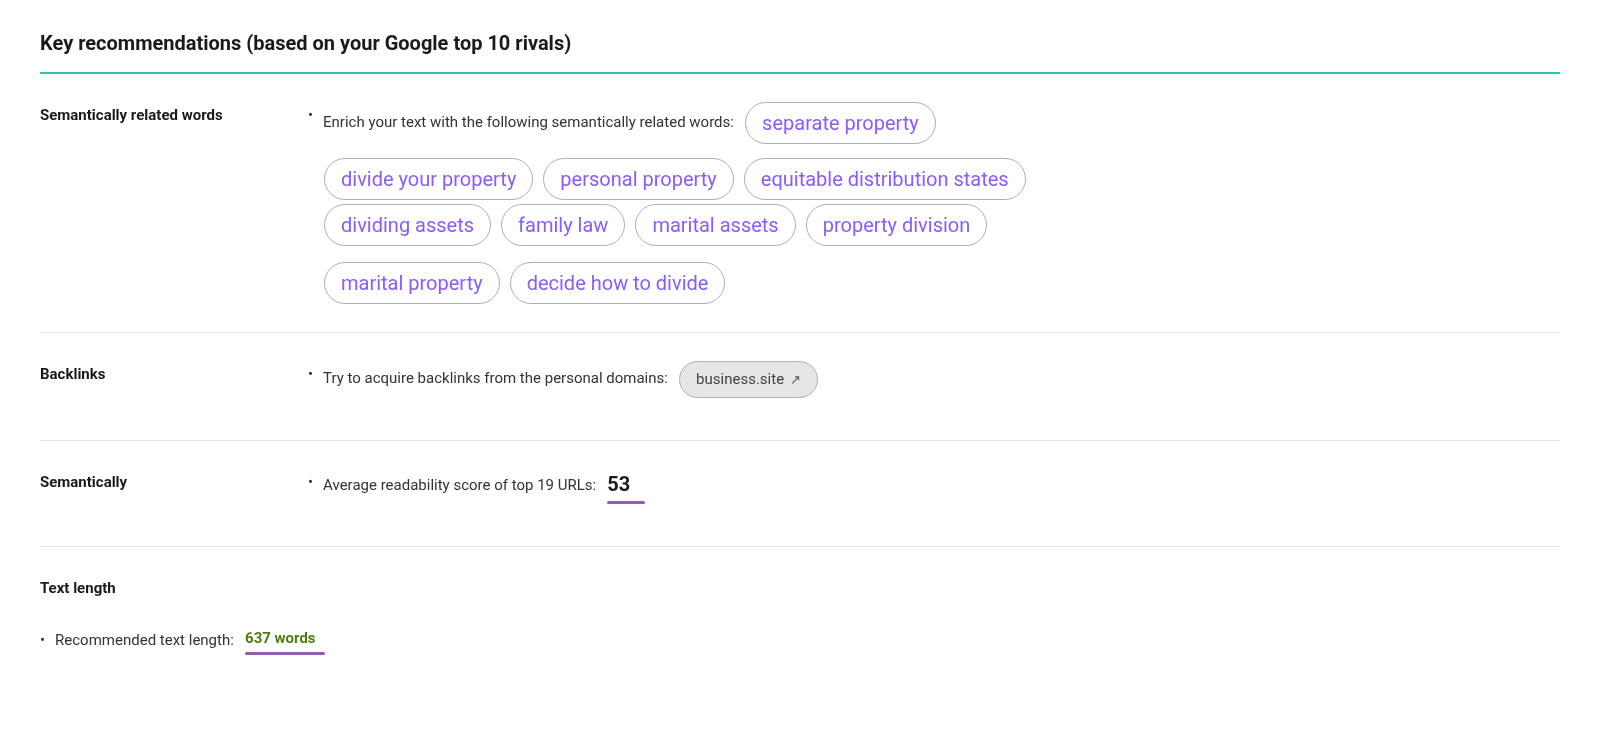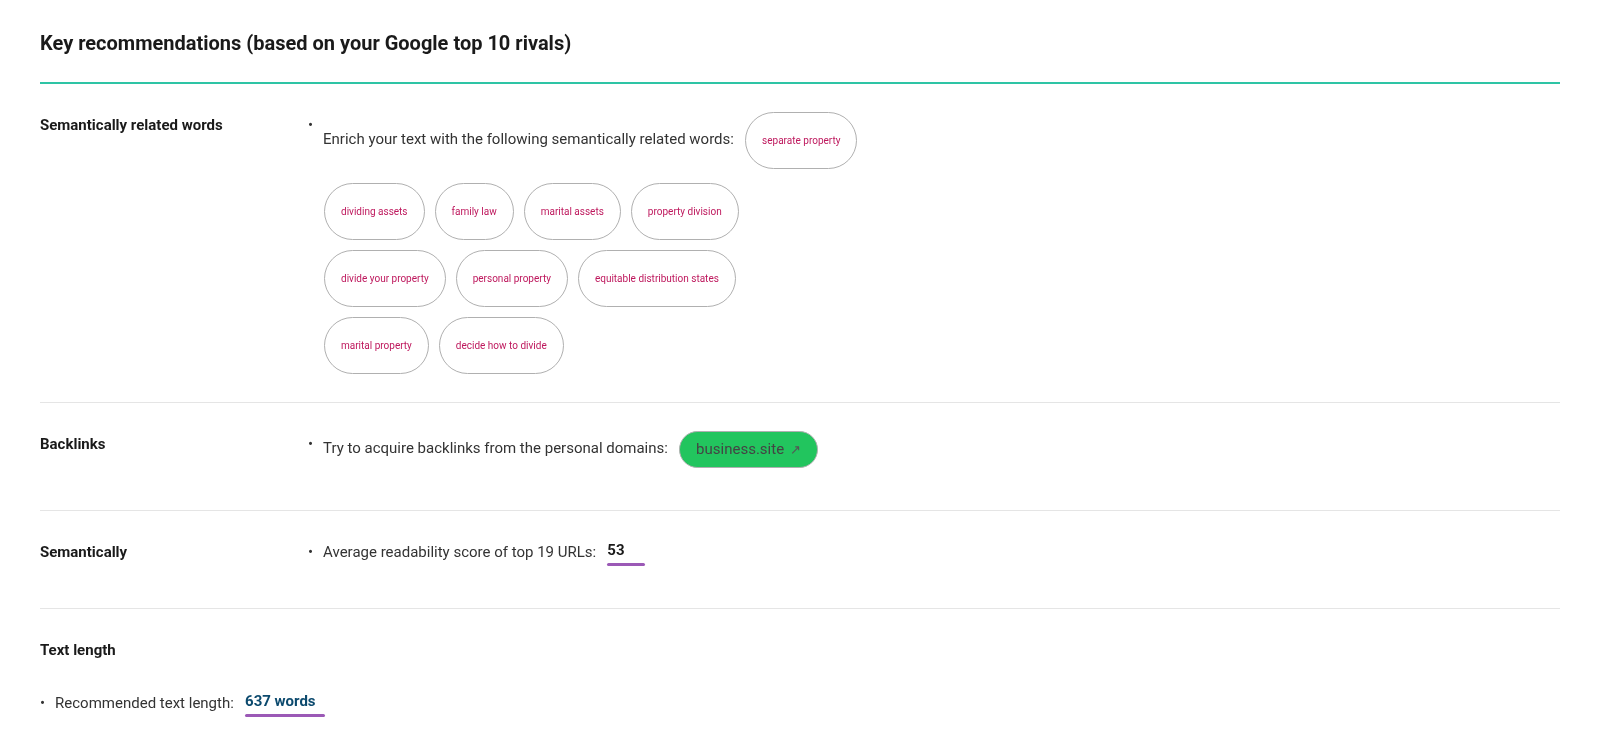--- a/index.html
+++ b/index.html
@@ -18,21 +18,21 @@
 
     .container {
       max-width: 1600px;
       padding: 28px 40px 40px 40px;
     }
 
     .page-title {
       font-size: 20px;
       font-weight: 700;
       color: #1a1a1a;
-      padding-bottom: 24px;
+      padding-bottom: 14px;
       border-bottom: 2px solid #2ec4a5;
       margin-bottom: 0;
     }
 
     .section {
       display: flex;
       align-items: flex-start;
       padding: 28px 0;
       border-bottom: 1px solid #e5e5e5;
       gap: 28px;
@@ -73,64 +73,64 @@
     .tags-area {
       display: flex;
       flex-wrap: wrap;
       gap: 10px;
       margin-top: 4px;
     }
 
     .tag {
       border: 1.5px solid #b0b0b0;
       border-radius: 50px;
-      padding: 20px 16px;
-      font-size: 10px;
-      color: #be185d;
+      padding: 5px 16px;
+      font-size: 20px;
+      color: #8b5cf6;
       background: #fff;
       white-space: nowrap;
     }
 
     .domain-tag {
       border: 1.5px solid #b0b0b0;
       border-radius: 50px;
       padding: 6px 16px;
       font-size: 15px;
       color: #444;
-      background: #22c55e;
+      background: #e5e5e5;
       display: inline-flex;
       align-items: center;
       gap: 6px;
       white-space: nowrap;
     }
 
     .external-link-icon {
       font-size: 13px;
       color: #555;
     }
 
     .readability-score {
       font-weight: 700;
       color: #1a1a1a;
-      font-size: 15px;
+      font-size: 20px;
       position: relative;
       display: inline-block;
     }
 
     .underline-purple {
       display: block;
       height: 3px;
       background: #9b59b6;
       border-radius: 2px;
       margin-top: 2px;
     }
 
     .text-length-value {
       font-weight: 700;
-      color: #0c4a6e;
+      color: #4d7c0f;
       font-size: 15px;
     }
 
     .underline-purple-wide {
       display: block;
       height: 3px;
       background: #9b59b6;
       border-radius: 2px;
       margin-top: 2px;
     }
@@ -156,32 +156,32 @@
     <div class="section-label">Semantically related words</div>
     <div class="section-content">
       <div class="bullet-row">
         <span class="bullet">•</span>
         <span class="bullet-text">
           <span>Enrich your text with the following semantically related words:</span>
           &nbsp;
           <span class="tag" style="display:inline-block; vertical-align:middle;">separate property</span>
         </span>
       </div>
+      <div class="tags-area" style="margin-left: 16px; margin-top: 10px;">
+        <span class="tag">divide your property</span>
+        <span class="tag">personal property</span>
+        <span class="tag">equitable distribution states</span>
+      </div>
       <div class="tags-area" style="margin-left: 16px;">
         <span class="tag">dividing assets</span>
         <span class="tag">family law</span>
         <span class="tag">marital assets</span>
         <span class="tag">property division</span>
       </div>
-      <div class="tags-area" style="margin-left: 16px; margin-top: 10px;">
-        <span class="tag">divide your property</span>
-        <span class="tag">personal property</span>
-        <span class="tag">equitable distribution states</span>
-      </div>
-      <div class="tags-area" style="margin-left: 16px; margin-top: 10px;">
+      <div class="tags-area" style="margin-left: 16px; margin-top: 16px;">
         <span class="tag">marital property</span>
         <span class="tag">decide how to divide</span>
       </div>
     </div>
   </div>
 
   <div class="section">
     <div class="section-label">Backlinks</div>
     <div class="section-content">
       <div class="bullet-row">

